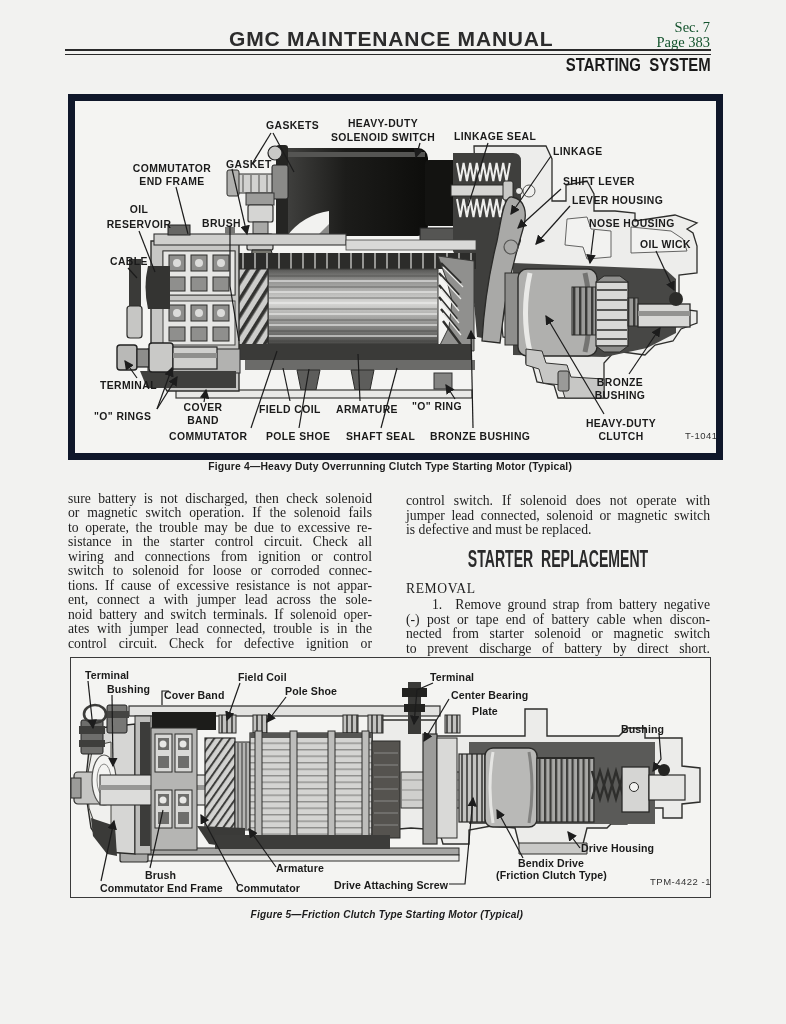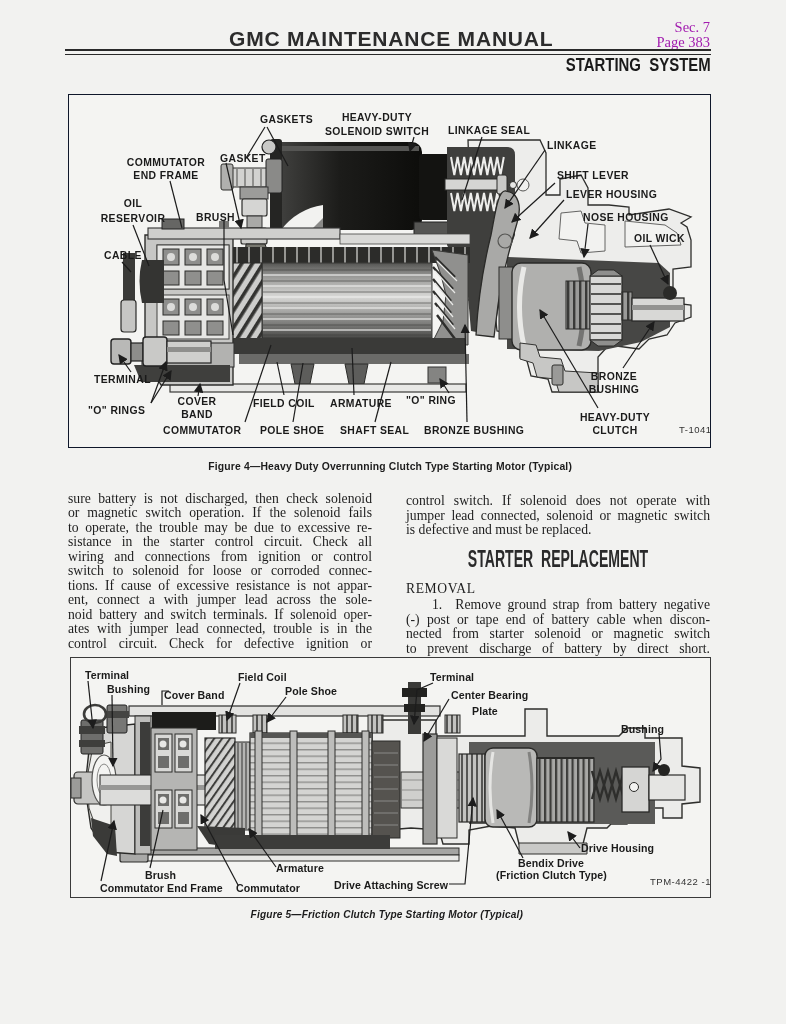--- a/index.html
+++ b/index.html
@@ -11,26 +11,26 @@
        letter-spacing:0.6px;white-space:nowrap;}
   .line{position:absolute;background:#2a2a2a;}
   .col{width:304px;font-size:13.7px;color:#1d1d1d;}
   .jl{text-align:justify;text-align-last:justify;height:14.55px;white-space:nowrap;}
   .ll{height:14.55px;white-space:nowrap;}
 </style>
 </head>
 <body>
 
   <div class="abs sans" style="left:229px;top:27px;font-size:21px;font-weight:bold;letter-spacing:0.8px;color:#2c2c2c;">GMC MAINTENANCE MANUAL</div>
-  <div class="abs" style="right:76px;top:19.5px;font-size:14.5px;color:#a21caf;text-align:right;line-height:15.2px;">Sec. 7<br>Page 383</div>
+  <div class="abs" style="right:76px;top:19.5px;font-size:14.5px;color:#14532d;text-align:right;line-height:15.2px;">Sec. 7<br>Page 383</div>
   <div class="line" style="left:65px;top:49px;width:646px;height:2px;"></div>
   <div class="line" style="left:65px;top:53.5px;width:646px;height:1px;"></div>
   <div class="abs sans" style="right:75px;top:54.5px;font-size:18px;font-weight:bold;letter-spacing:0px;color:#1a1a1a;transform:scale(0.83,1);transform-origin:right top;">STARTING&nbsp; SYSTEM</div>
 
-  <div class="abs" style="left:68px;top:94px;width:641px;height:352px;border:1px solid #0f172a;background:#f4f4f2;">
+  <div class="abs" style="left:68px;top:94px;width:641px;height:352px;border:7px solid #0f172a;background:#f4f4f2;">
     <svg width="641" height="352" viewBox="0 0 641 352">
       <defs>
         <pattern id="vhatch" width="5" height="8" patternUnits="userSpaceOnUse">
           <rect width="5" height="8" fill="#b9b9b7"></rect>
           <rect x="0" width="1.6" height="8" fill="#5d5d5b"></rect>
         </pattern>
         <pattern id="dhatch" width="9" height="9" patternUnits="userSpaceOnUse" patternTransform="rotate(32)">
           <rect width="9" height="9" fill="#cdcdcb"></rect>
           <rect width="3.6" height="9" fill="#333331"></rect>
         </pattern>

